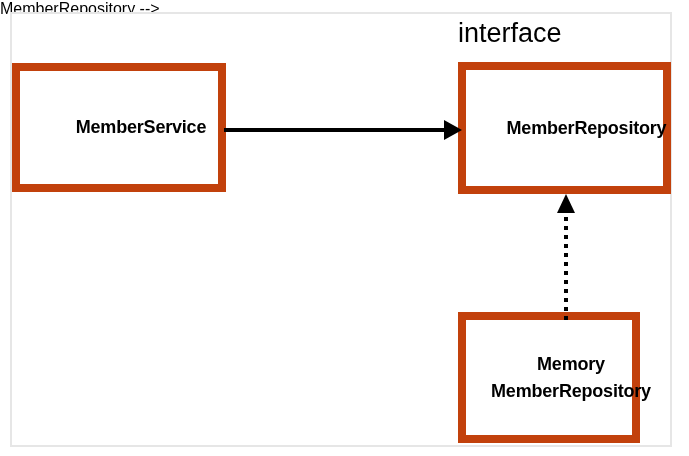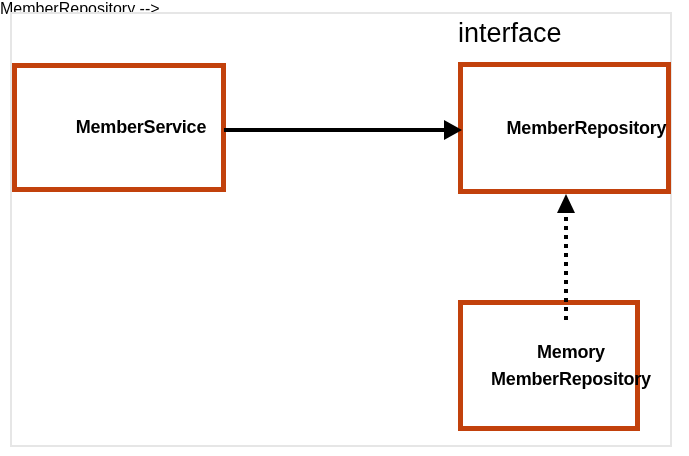--- a/index.html
+++ b/index.html
@@ -31,21 +31,21 @@
     border: 2px solid #e6e6e6;
     background: #ffffff;
     box-sizing: border-box;
   }
 
   
   .class-box {
     position: absolute;
     box-sizing: border-box;
     background: #ffffff;
-    border: 5px solid #c2410c;
+    border: 8px solid #c2410c;
     display: flex;
     align-items: center;
     justify-content: center;
     text-align: center;
     padding-left: 44px;
   }
   .class-box .class-label {
     font-weight: bold;
     font-size: 18px;
     line-height: 1.45;
@@ -63,21 +63,21 @@
 
   #box-member-repository {
     left: 458px;
     top: 62px;
     width: 213px;
     height: 132px;
   }
 
   #box-memory-member-repository {
     left: 458px;
-    top: 300px;
+    top: 312px;
     width: 182px;
     height: 131px;
     align-items: center;
   }
 
   
   #interface-label {
     position: absolute;
     left: 458px;
     top: 20px;

